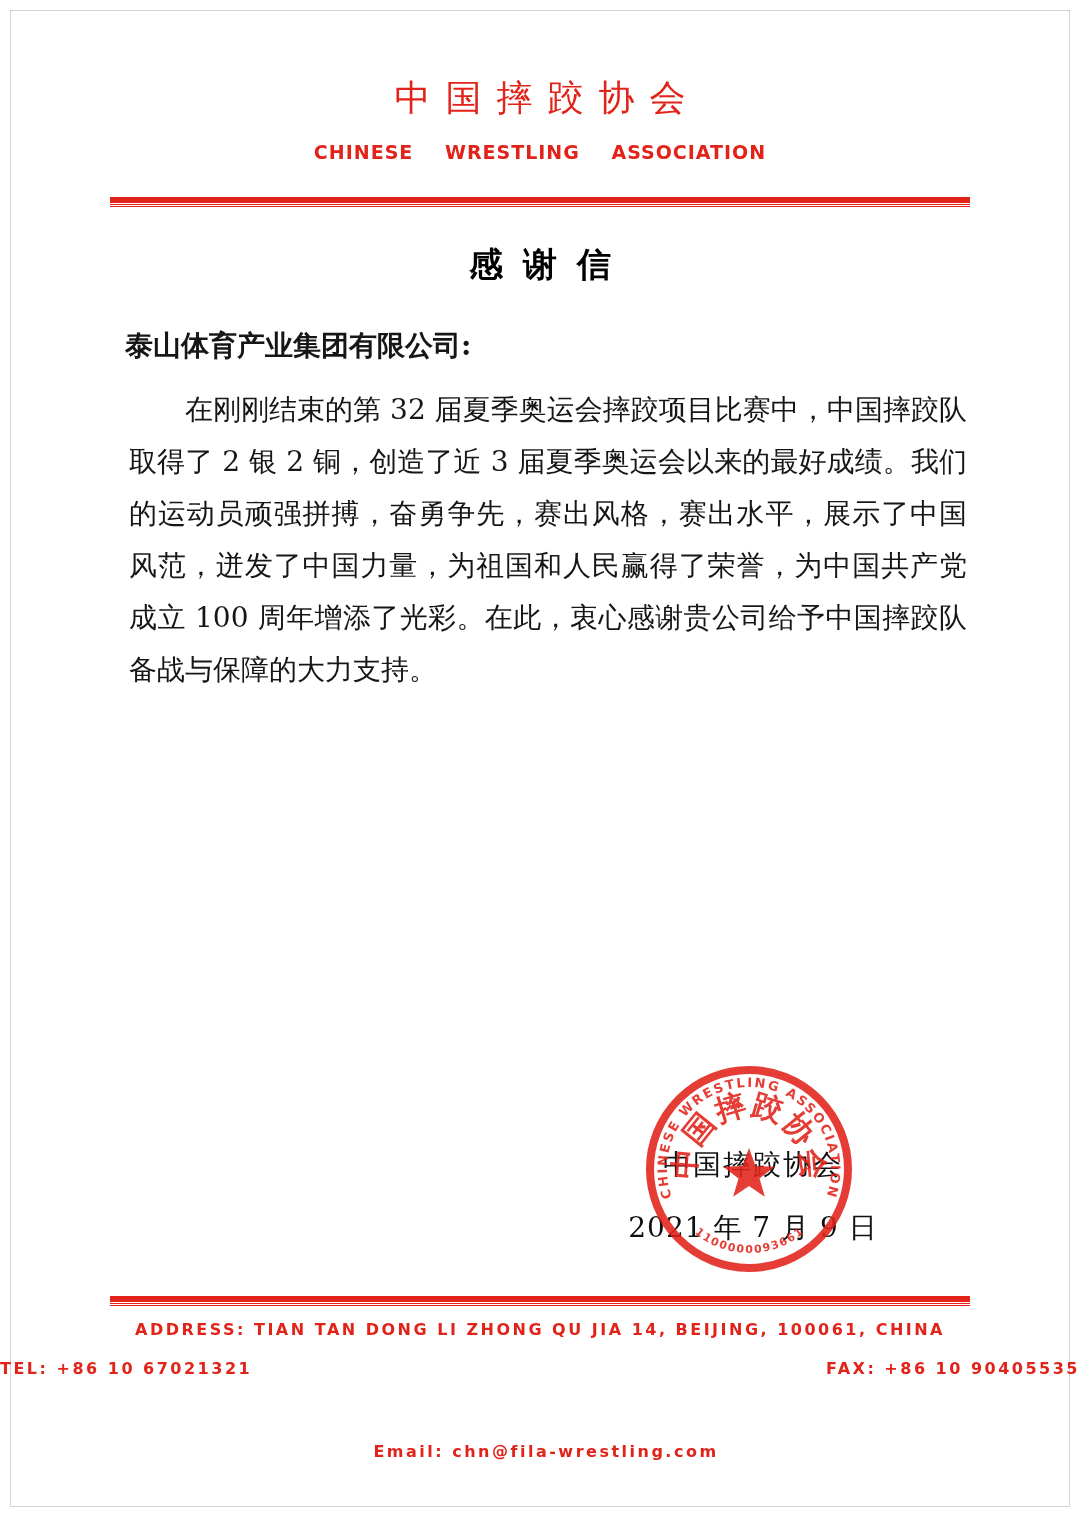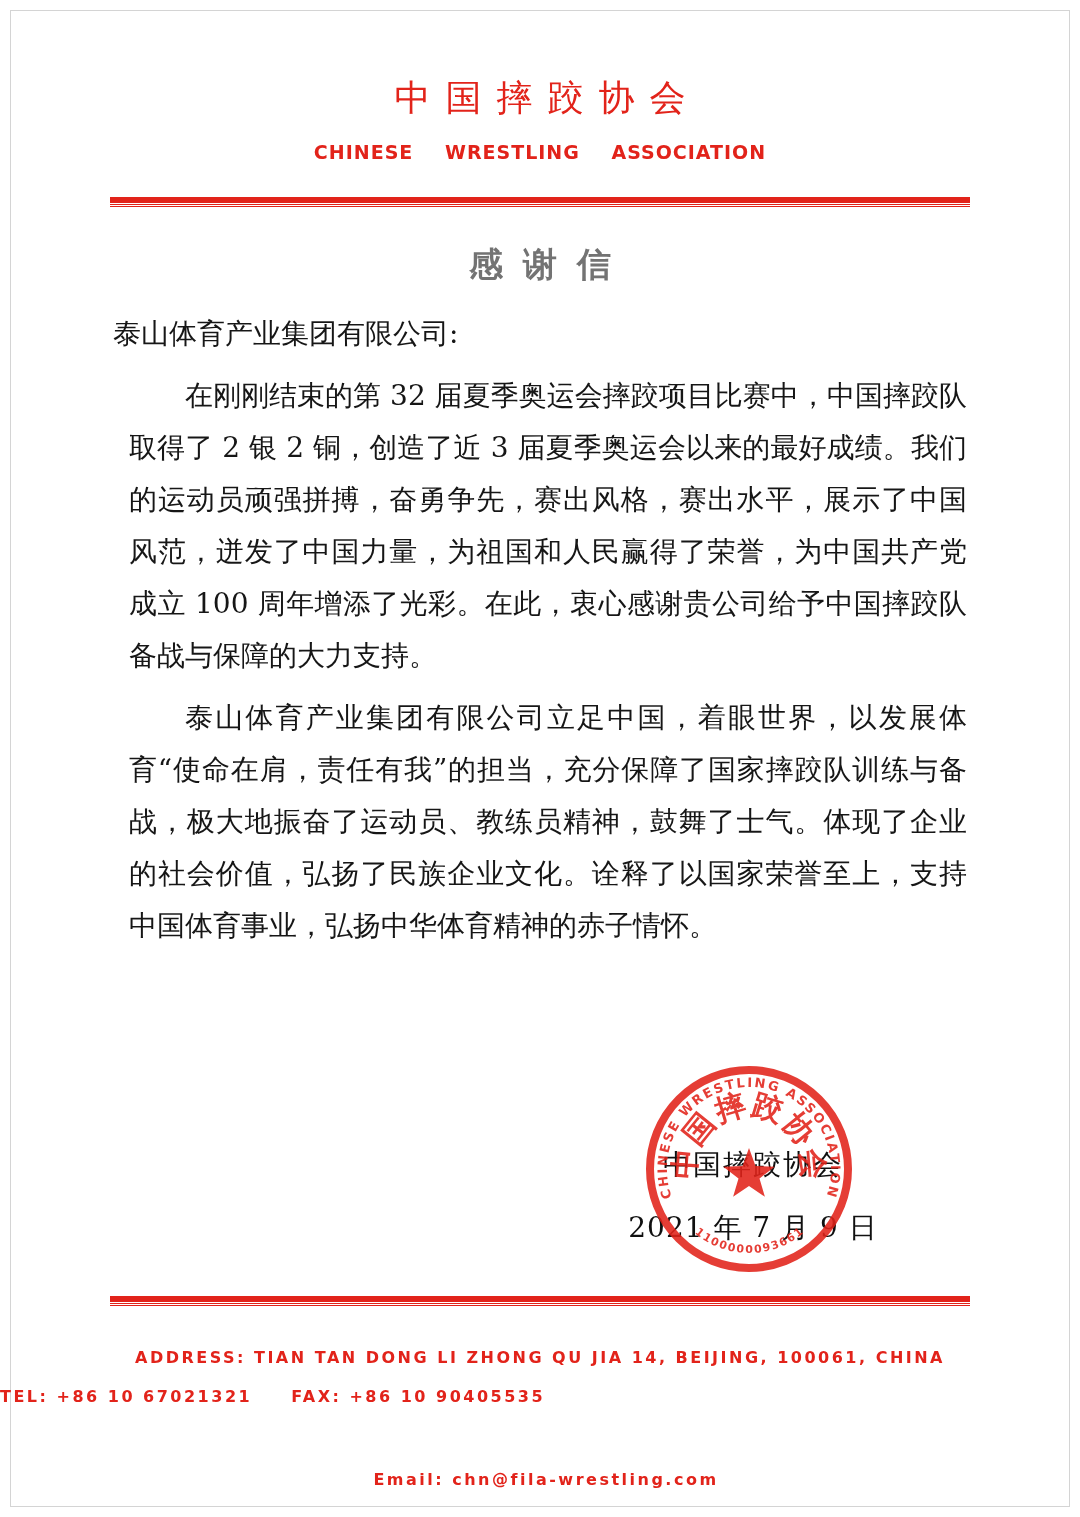--- a/index.html
+++ b/index.html
@@ -31,71 +31,70 @@
       #ffffff 6px,#ffffff 7px,
       var(--red) 7px,var(--red) 8px,
       #ffffff 8px,#ffffff 9px,
       var(--red) 9px,var(--red) 10px);
   }
   .rule-top{top:197px;}
   .rule-bottom{top:1296px;}
   
   .doc-title{
     position:absolute;top:242px;left:0;right:0;text-align:center;
-    color:#737373;font-size:34px;font-weight:bold;letter-spacing:20px;text-indent:20px;
+    color:#000000;font-size:34px;font-weight:bold;letter-spacing:20px;text-indent:20px;
   }
   
   .body-text{
     position:absolute;left:113px;right:113px;top:308px;
     color:var(--ink);font-size:28px;line-height:52px;text-align:justify;
   }
   .body-text p{margin:10px 0 0 16px;text-indent:2em;}
-  .body-text p.salutation{margin:0;text-indent:0;font-weight:400;}
+  .body-text p.salutation{margin:12px;text-indent:0;font-weight:700;}
   
   .sig{
     position:absolute;left:553px;width:400px;text-align:center;
     color:#101010;font-size:28px;
   }
   .sig-name{top:1146px;letter-spacing:2px;}
   .sig-date{top:1209px;letter-spacing:1px;}
   
   .seal{
     position:absolute;left:641px;top:1061px;width:216px;height:216px;
     opacity:.88;
   }
   .seal text{fill:var(--red);}
   .seal .ring-en{font-family:"DejaVu Sans","Liberation Sans",sans-serif;font-size:13px;font-weight:bold;letter-spacing:2px;}
   .seal .ring-cn{font-size:30px;font-weight:bold;font-family:"DejaVu Serif","Liberation Serif",serif;}
   .seal .ring-num{font-family:"DejaVu Sans","Liberation Sans",sans-serif;font-size:11px;font-weight:bold;}
   
   .footer-line{
     position:absolute;left:0;right:0;text-align:center;color:var(--red);
     font-family:"DejaVu Sans","Liberation Sans",sans-serif;font-weight:bold;
-    font-size:16px;letter-spacing:2.5px;margin-top:28px;
+    font-size:16px;letter-spacing:2.5px;
   }
   .footer-address{top:1320px;}
-  .footer-telfax{top:1359px;display:flex;justify-content:flex-start;gap:39px;}
+  .footer-telfax{top:1359px;display:flex;justify-content:space-between;gap:82px;}
   .footer-email{top:1442px;padding-left:12px;}
 </style>
 </head>
 <body>
 
 <div class="page-frame"></div>
 
 <div class="org-cn">中国摔跤协会</div>
 <div class="org-en">CHINESE WRESTLING ASSOCIATION</div>
 
 <div class="rule rule-top"></div>
 
 <div class="doc-title">感谢信</div>
 
 <div class="body-text">
   <p class="salutation">泰山体育产业集团有限公司:</p>
   <p>在刚刚结束的第 32 届夏季奥运会摔跤项目比赛中，中国摔跤队取得了 2 银 2 铜，创造了近 3 届夏季奥运会以来的最好成绩。我们的运动员顽强拼搏，奋勇争先，赛出风格，赛出水平，展示了中国风范，迸发了中国力量，为祖国和人民赢得了荣誉，为中国共产党成立 100 周年增添了光彩。在此，衷心感谢贵公司给予中国摔跤队备战与保障的大力支持。</p>
-  <p>泰山体育产业集团有限公司立足中国，着眼世界，以发展体育“使命在肩，责任有我”的担当，充分保障了国家摔跤队训练与备战，极大地振奋了运动员、教练员精神，鼓舞了士气。体现了企业的社会价值，弘扬了民族企业文化。诠释了以国家荣誉至上，支持中国体育事业，弘扬中华体育精神的赤子情怀。</p>
 </div>
 
 <div class="sig sig-name">中国摔跤协会</div>
 <div class="sig sig-date">2021 年 7 月 9 日</div>
 
 <svg class="seal" viewBox="0 0 216 216" xmlns="http://www.w3.org/2000/svg">
   <defs>
     <path id="arc-en" d="M 37.0,149.0 A 82,82 0 1 1 179.0,149.0" fill="none"></path>
     <path id="arc-cn" d="M 55.8,122.0 A 54,54 0 1 1 160.2,122.0" fill="none"></path>
     <path id="arc-num" d="M 48.6,167.4 A 84,84 0 0 0 167.4,167.4" fill="none"></path>

